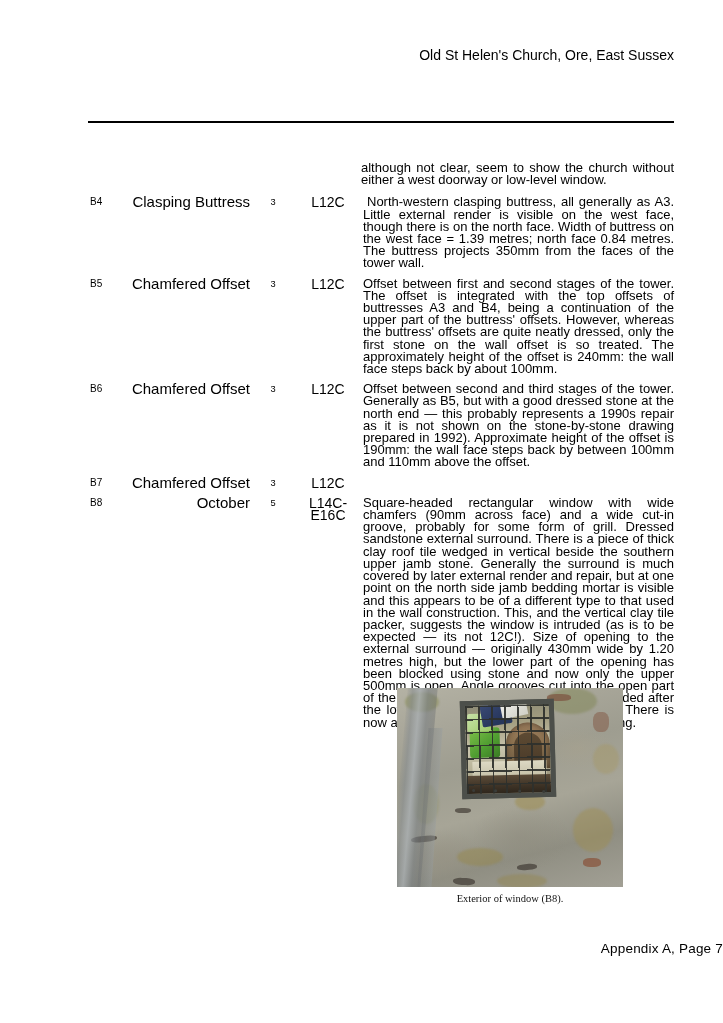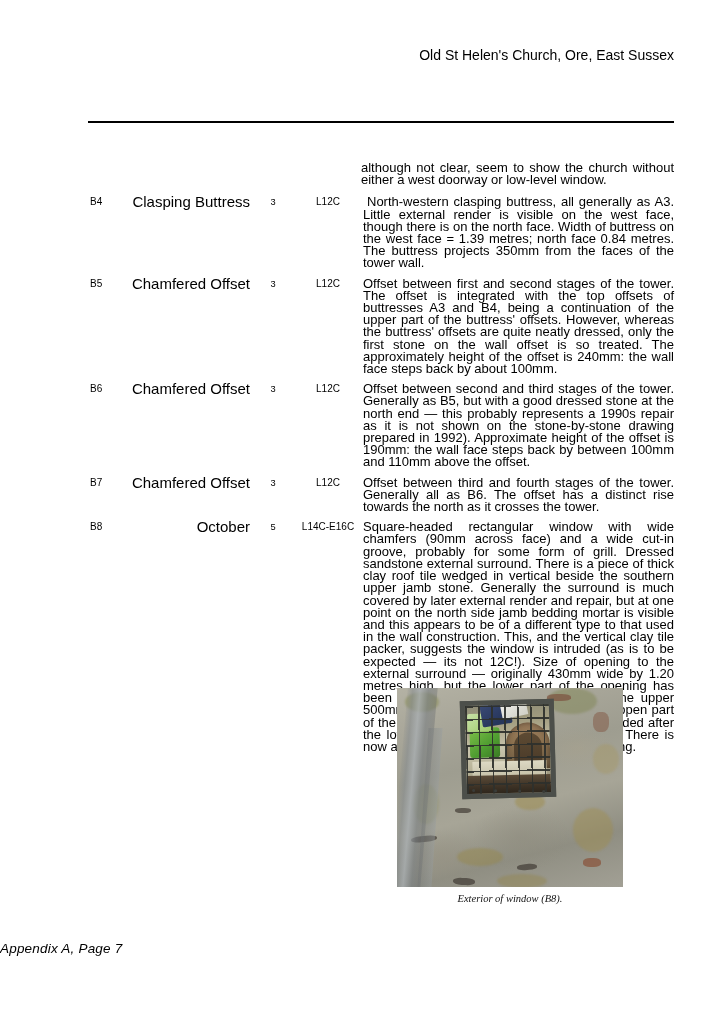--- a/index.html
+++ b/index.html
@@ -84,21 +84,21 @@
   .c-num {
     width: 46px;
     flex: 0 0 46px;
     font-size: 9.3px;
     line-height: 12.2px;
     text-align: center;
   }
   .c-code {
     width: 64px;
     flex: 0 0 64px;
-    font-size: 10px;
+    font-size: 14px;
     line-height: 12.2px;
     text-align: center;
   }
   .c-desc {
     flex: 1 1 auto;
     width: 316px;
     font-size: 13px;
     line-height: 12.2px;
     text-align: justify;
     text-justify: inter-word;
@@ -285,35 +285,33 @@
   }
 
   
   .caption {
     position: absolute;
     left: 397px;
     top: 893px;
     width: 226px;
     text-align: center;
     font-family: "Liberation Serif", serif;
-    font-style: italic;
     font-size: 10.5px;
     color: #111;
   }
 
   
   .footer {
     position: absolute;
     left: 0;
     top: 941px;
     width: 723px;
-    text-align: left;
+    text-align: right;
     font-size: 13.5px;
     letter-spacing: 0.2px;
-    font-style: italic;
   }
 </style>
 </head>
 <body>
 
 <div class="page">
 
   <div class="header">
     <div class="line">Old St Helen's Church, Ore, East Sussex</div>
   </div>
@@ -348,21 +346,20 @@
       <div class="c-num">3</div>
       <div class="c-code">L12C</div>
       <div class="c-desc">Offset between second and third stages of the tower.  Generally as B5, but with a good dressed stone at the north end — this probably represents a 1990s repair as it is not shown on the stone-by-stone drawing prepared in 1992).  Approximate height of the offset is 190mm: the wall face steps back by between 100mm and 110mm above the offset.</div>
     </div>
 
     <div class="row">
       <div class="c-id">B7</div>
       <div class="c-name">Chamfered Offset</div>
       <div class="c-num">3</div>
       <div class="c-code">L12C</div>
-      <div class="c-desc">Offset between third and fourth stages of the tower.  Generally all as B6.  The offset has a distinct rise towards the north as it crosses the tower.</div>
     </div>
 
     <div class="row">
       <div class="c-id">B8</div>
       <div class="c-name">October</div>
       <div class="c-num">5</div>
       <div class="c-code">L14C-E16C</div>
       <div class="c-desc">Square-headed rectangular window with wide chamfers (90mm across face) and a wide cut-in groove, probably for some form of grill.  Dressed sandstone external surround.  There is a piece of thick clay roof tile wedged in vertical beside the southern upper jamb stone.  Generally the surround is much covered by later external render and repair, but at one point on the north side jamb bedding mortar is visible and this appears to be of a different type to that used in the wall construction.  This, and the vertical clay tile packer, suggests the window is intruded (as is to be expected — its not 12C!).  Size of opening to the external surround — originally 430mm wide by 1.20 metres high, but the lower part of the opening has been blocked using stone and now only the upper 500mm is open.  Angle grooves cut into the open part of the jambs are evidence of thin louvres, added after the lower part of the opening was blocked.    There is now a modern metal grill fitted into the opening.</div>
     </div>
 

